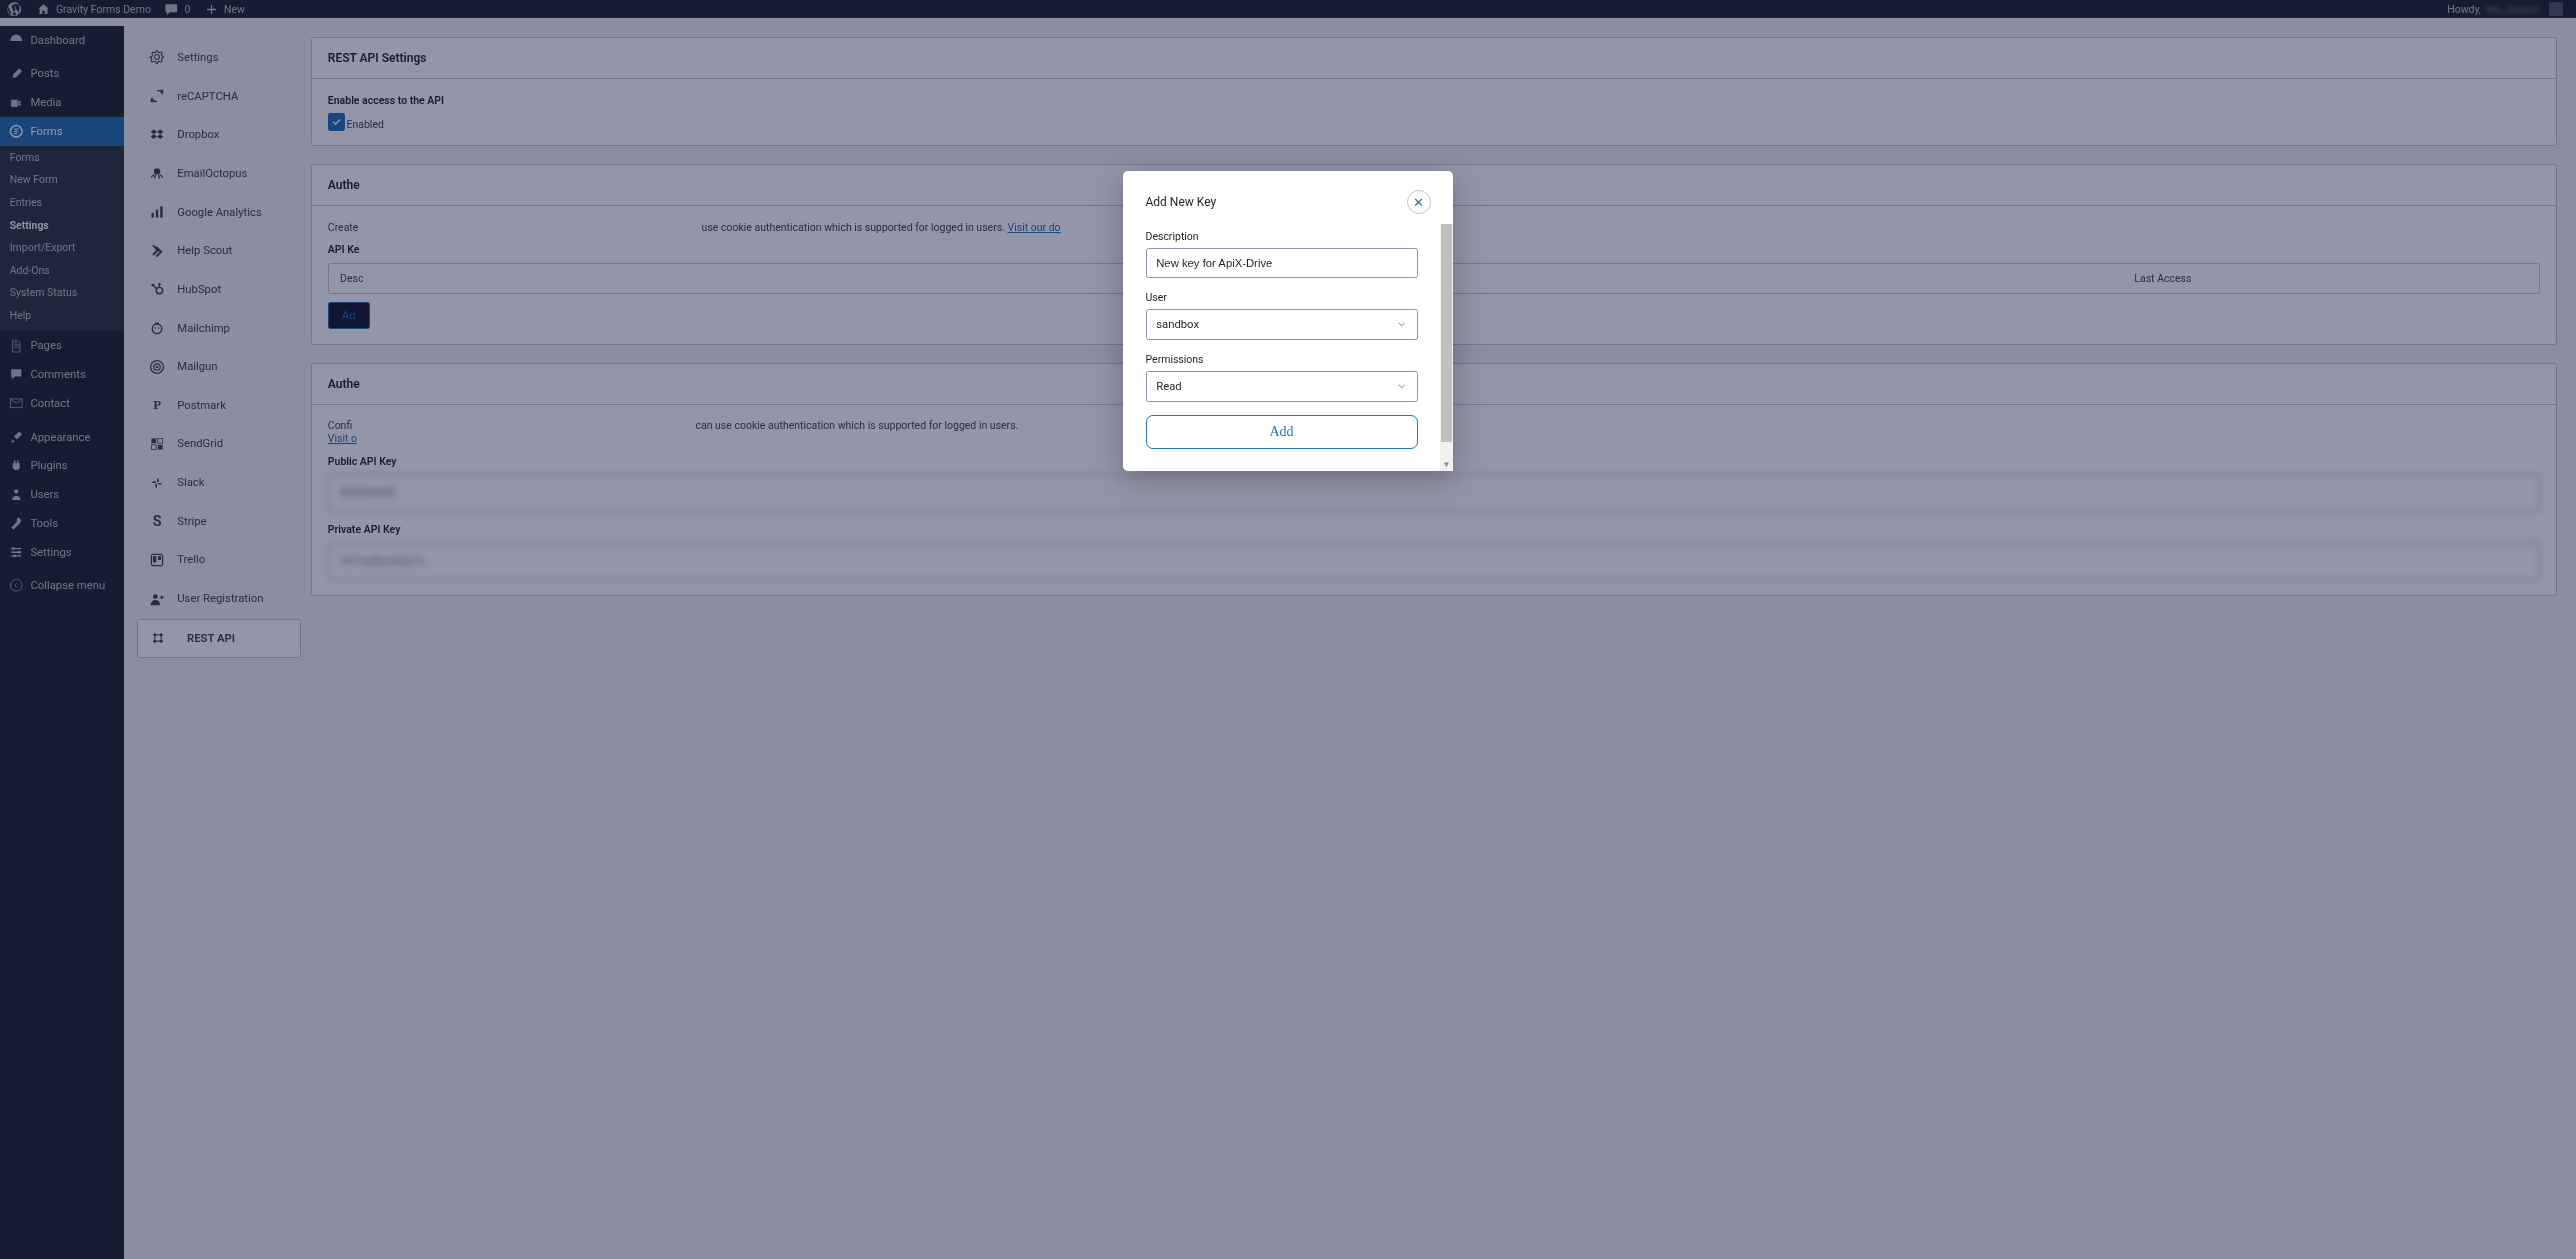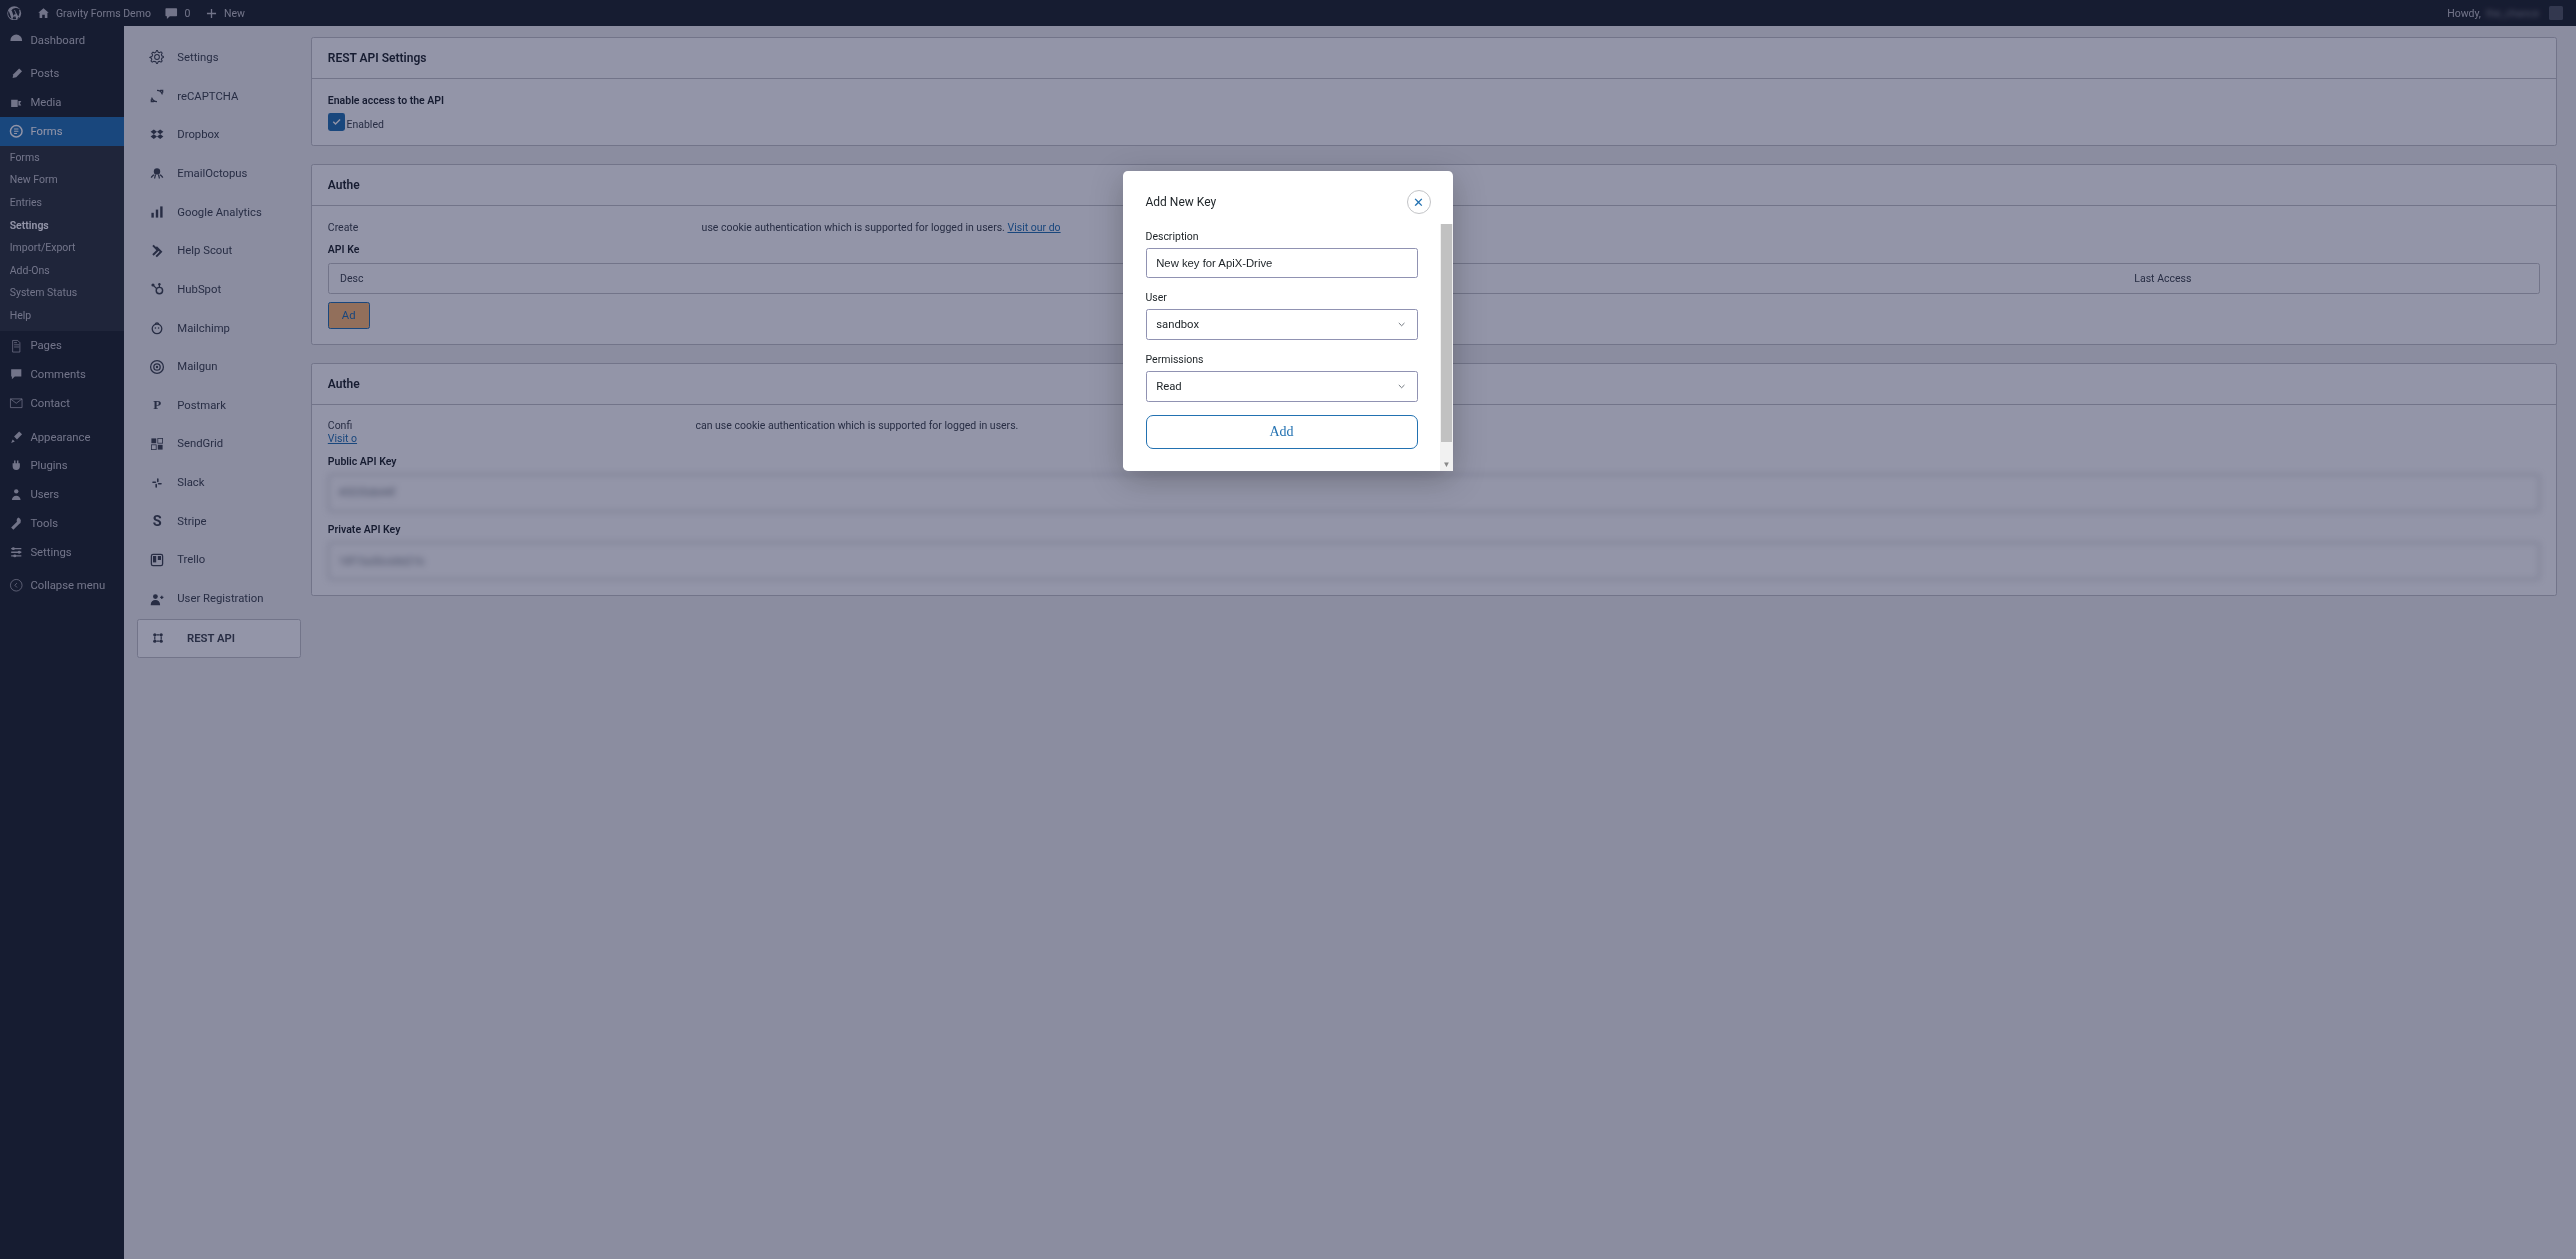--- a/index.html
+++ b/index.html
@@ -9,21 +9,21 @@
   color: #3c434a;
   background: #f0f0f1;
   overflow: hidden;
   height: 100vh;
   position: relative;
 }
 
 
 .admin-bar {
   position: fixed; top: 0; left: 0; right: 0;
-  height: 26px;
+  height: 18px;
   background: #1d2327;
   color: #c3c4c7;
   display: flex; align-items: flex-end;
   font-size: 10.5px;
   z-index: 100;
 }
 .admin-bar-left { display: flex; align-items: center; height: 100%; }
 .admin-bar-right { margin-left: auto; display: flex; align-items: center; padding-right: 6.4px; height: 100%; }
 .ab-item {
   display: flex; align-items: center; gap: 4.8px;
@@ -107,21 +107,21 @@
 .table-borders {
   border: 0.8px solid #c3c4c7; border-radius: 2.4px; overflow: hidden;
 }
 .table-head {
   display: flex; padding: 8px 11.3px;
   color: #3c434a; font-size: 10.5px;
 }
 .table-head > div { flex: 1; }
 .btn-outline {
   display: inline-block; padding: 6.4px 13px; border: 0.8px solid #2271b1;
-  color: #2271b1; background: #fdba74; border-radius: 2.4px;
+  color: #2271b1; background: #0f172a; border-radius: 2.4px;
   font-size: 11.3px; cursor: pointer; margin-top: 8px;
 }
 .blur-field {
   width: 100%; padding: 11.3px 9.7px;
   border: 0.8px solid #8c8f94; border-radius: 2.4px;
   background: #fff; color: #555d66;
   filter: blur(3.2px); opacity: .8;
 }
 
 

